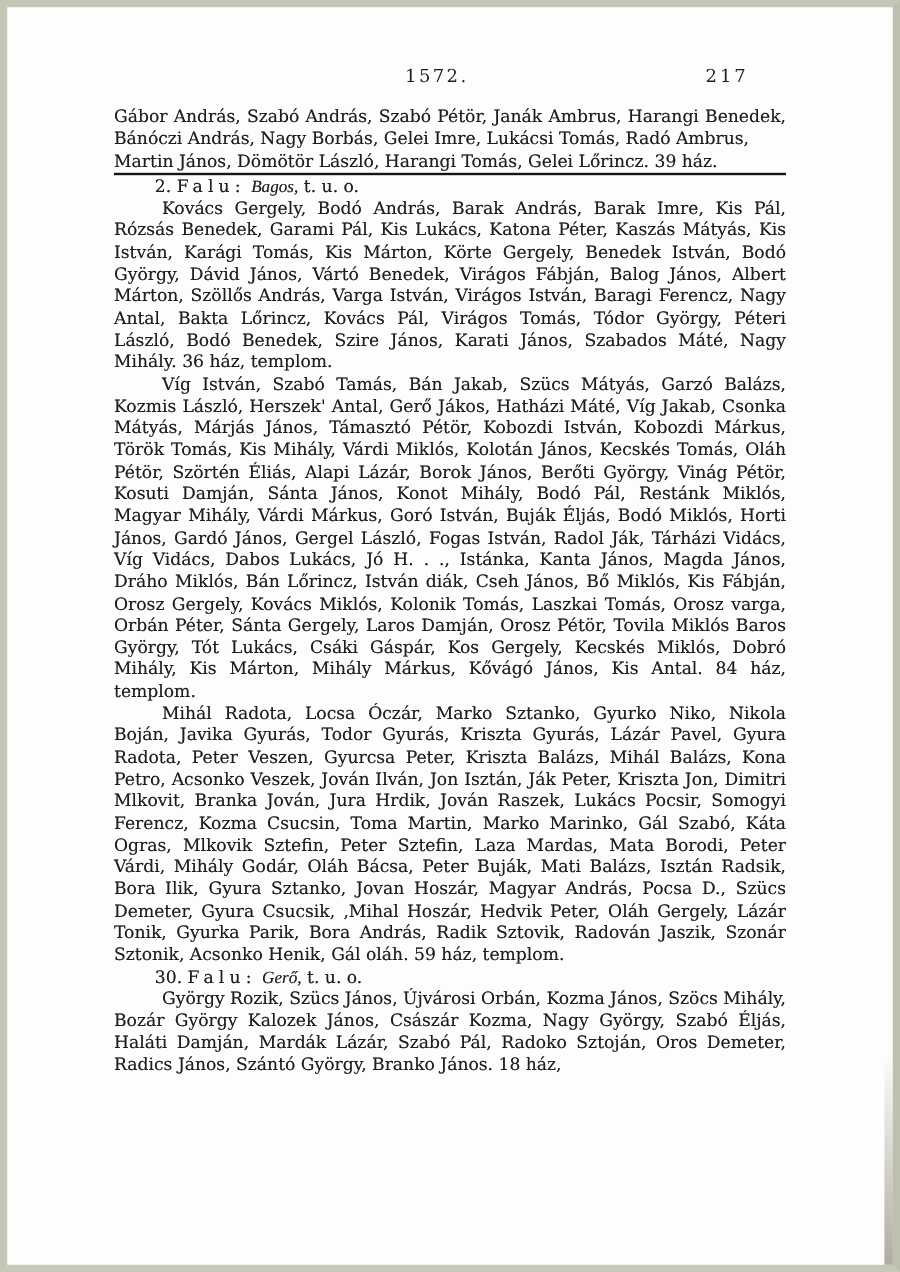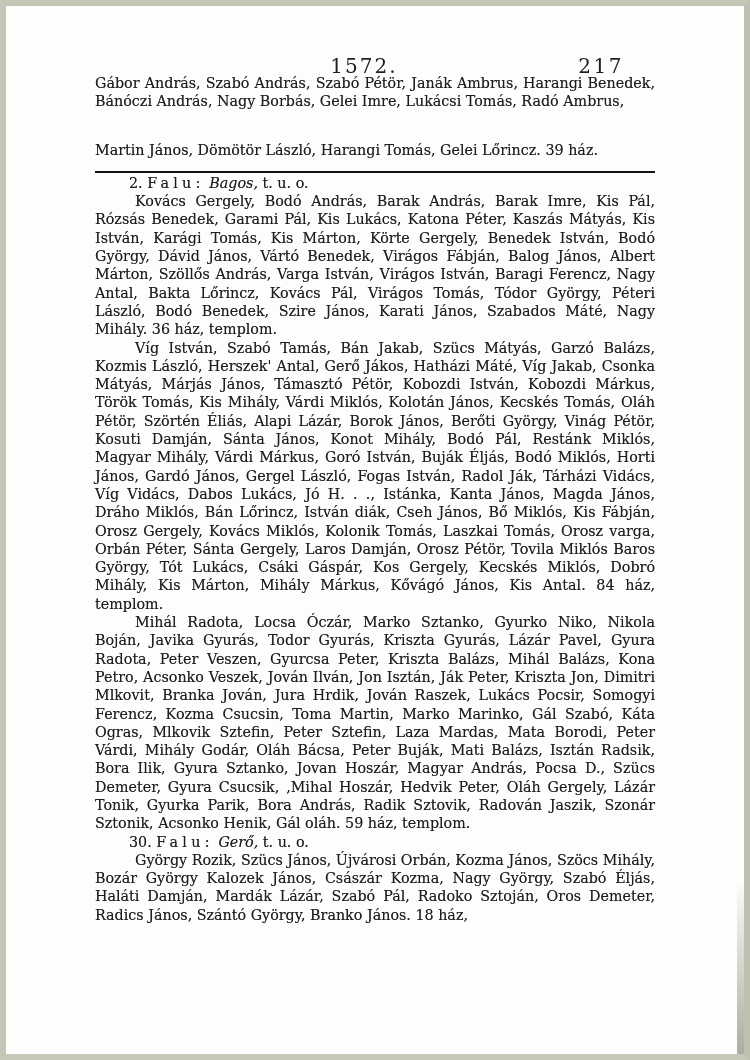--- a/index.html
+++ b/index.html
@@ -33,21 +33,22 @@
     pointer-events: none;
   }
   .content {
     position: relative;
     box-sizing: border-box;
     padding: 48px 89px 0 89px; 
   }
   .page-header {
     position: relative;
     height: 20px;
-    font-size: 20px;
+    margin-bottom: 15px;
+    font-size: 15px;
   }
   .page-header .year {
     position: absolute;
     left: 269px;              
     transform: translateX(-50%);
     letter-spacing: 2px;
   }
   .page-header .pagenum {
     position: absolute;
     right: 31px;
@@ -61,39 +62,39 @@
   }
   p.para {
     margin: 0;
     text-indent: 40px;
   }
   p.para.noindent {
     text-indent: 0;
   }
   .underline-line {
     border-bottom: 2.4px solid #141414;
-    padding-bottom: 12px;
+    padding-bottom: 0px;
     margin-bottom: 1px;
     white-space: nowrap;
     overflow: hidden;
-    margin-top: 30px;
   }
   h3.falu {
     margin: 0;
     font-size: 14.3px;
     font-weight: normal;
     line-height: 18.3px;
     text-indent: 34px;
     text-align: left;
   }
   h3.falu .spaced {
     letter-spacing: 0.30em;
   }
   h3.falu .village {
     font-style: italic;
+    font-family: Liberation Serif, serif;
   }
 </style>
 </head>
 <body>
 
 <div class="scan">
   <div class="content">
 
     <header class="page-header">
       <span class="year">1572.</span>

